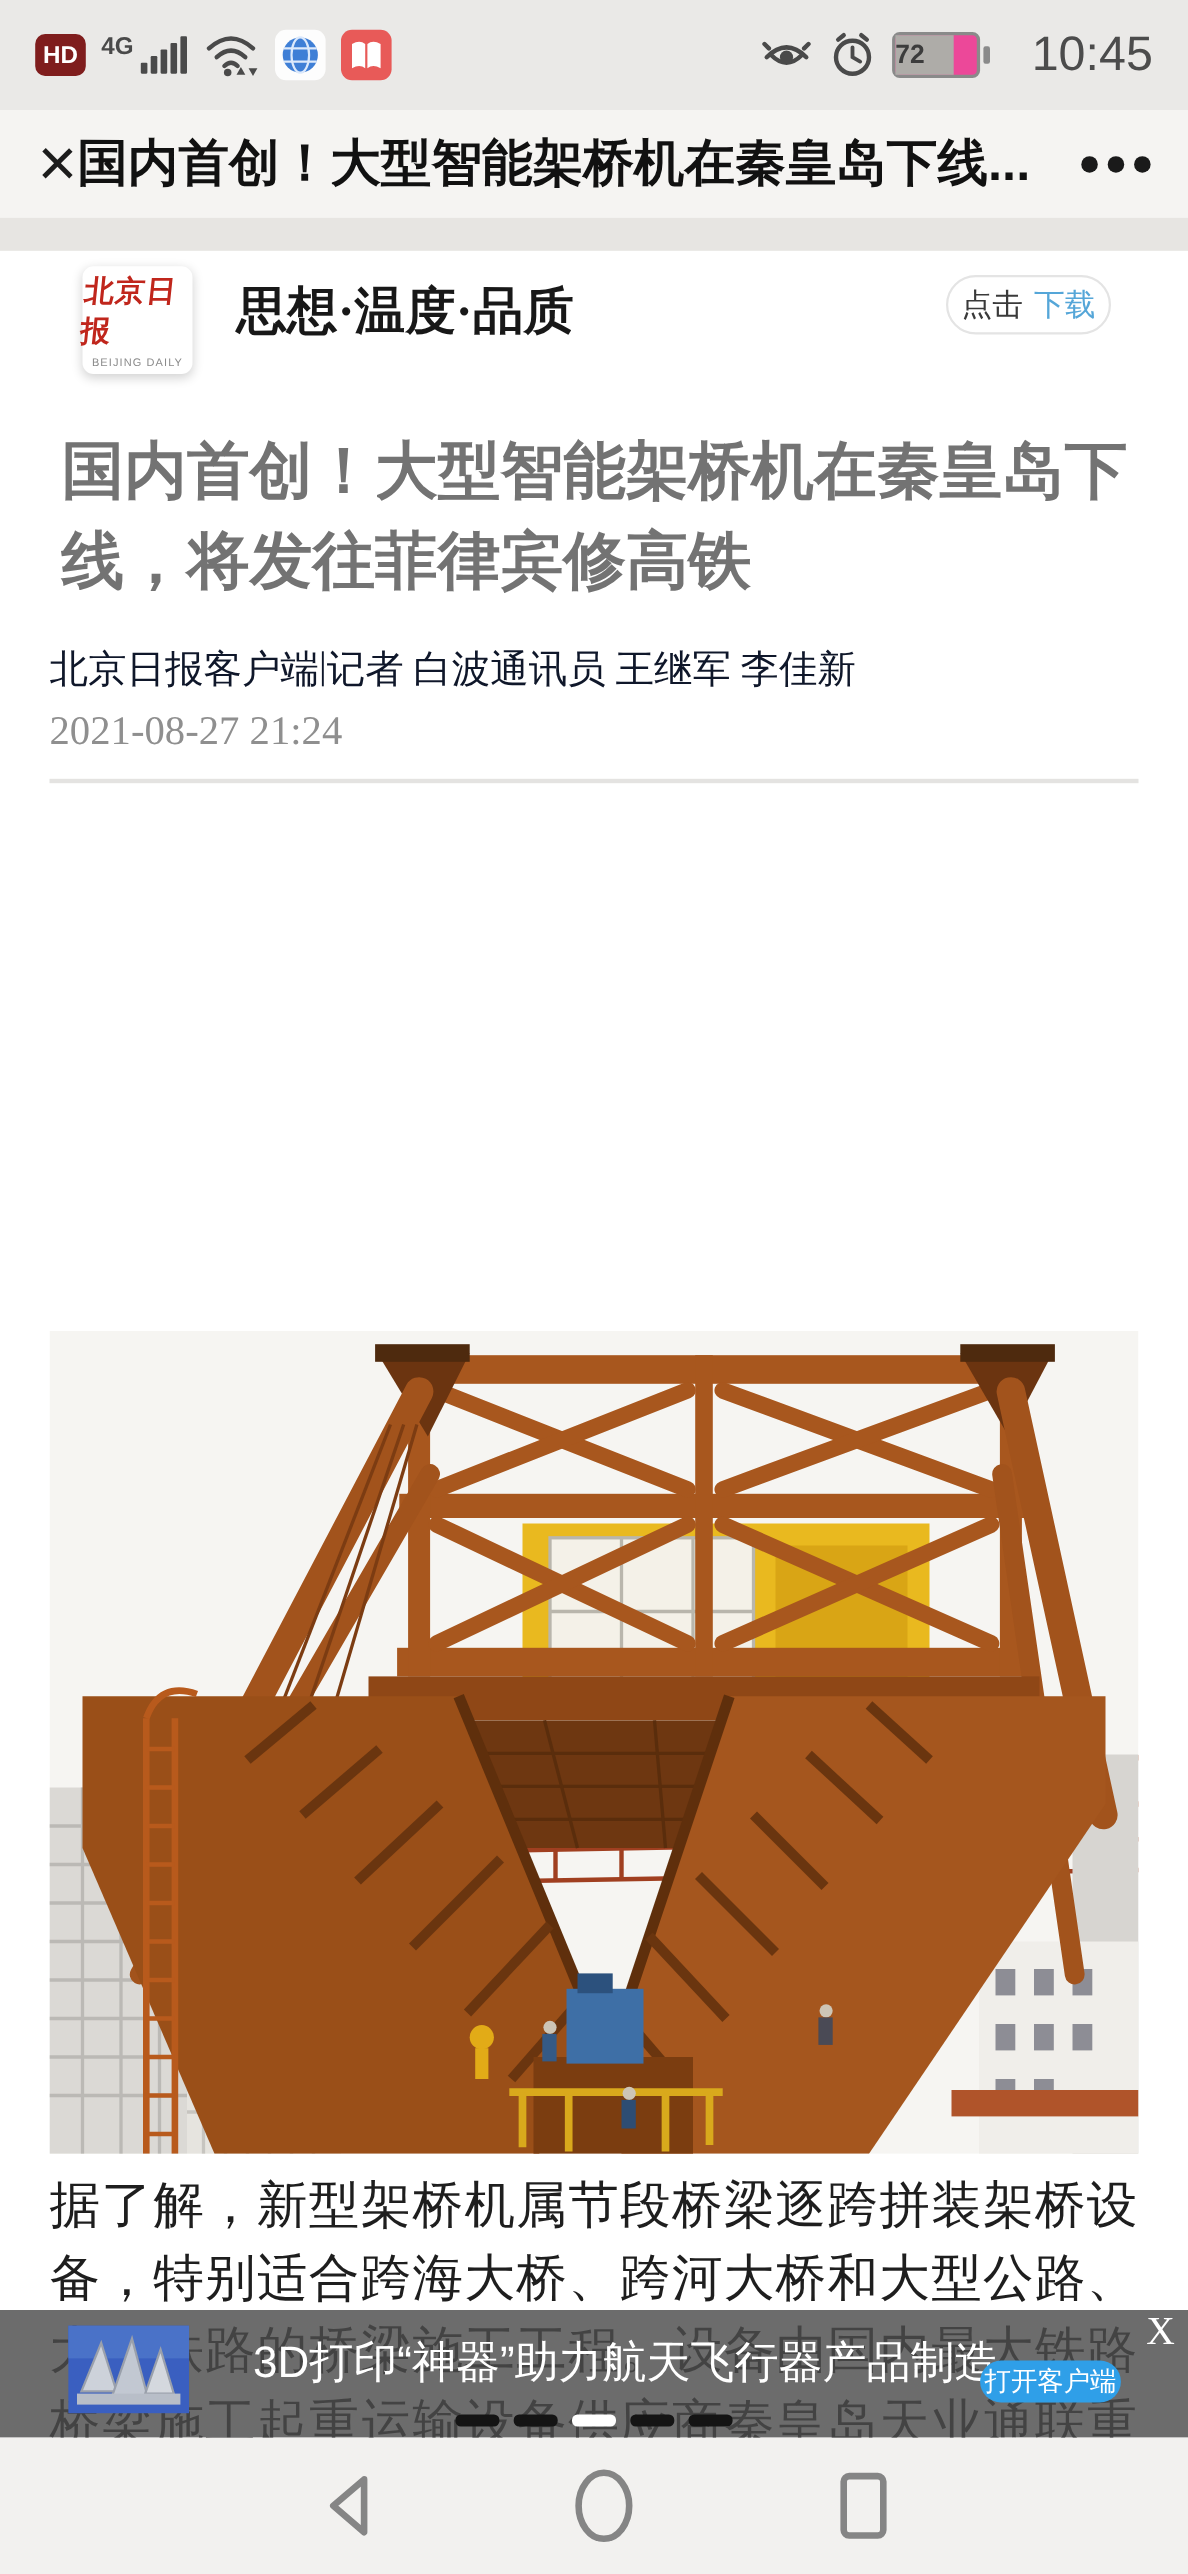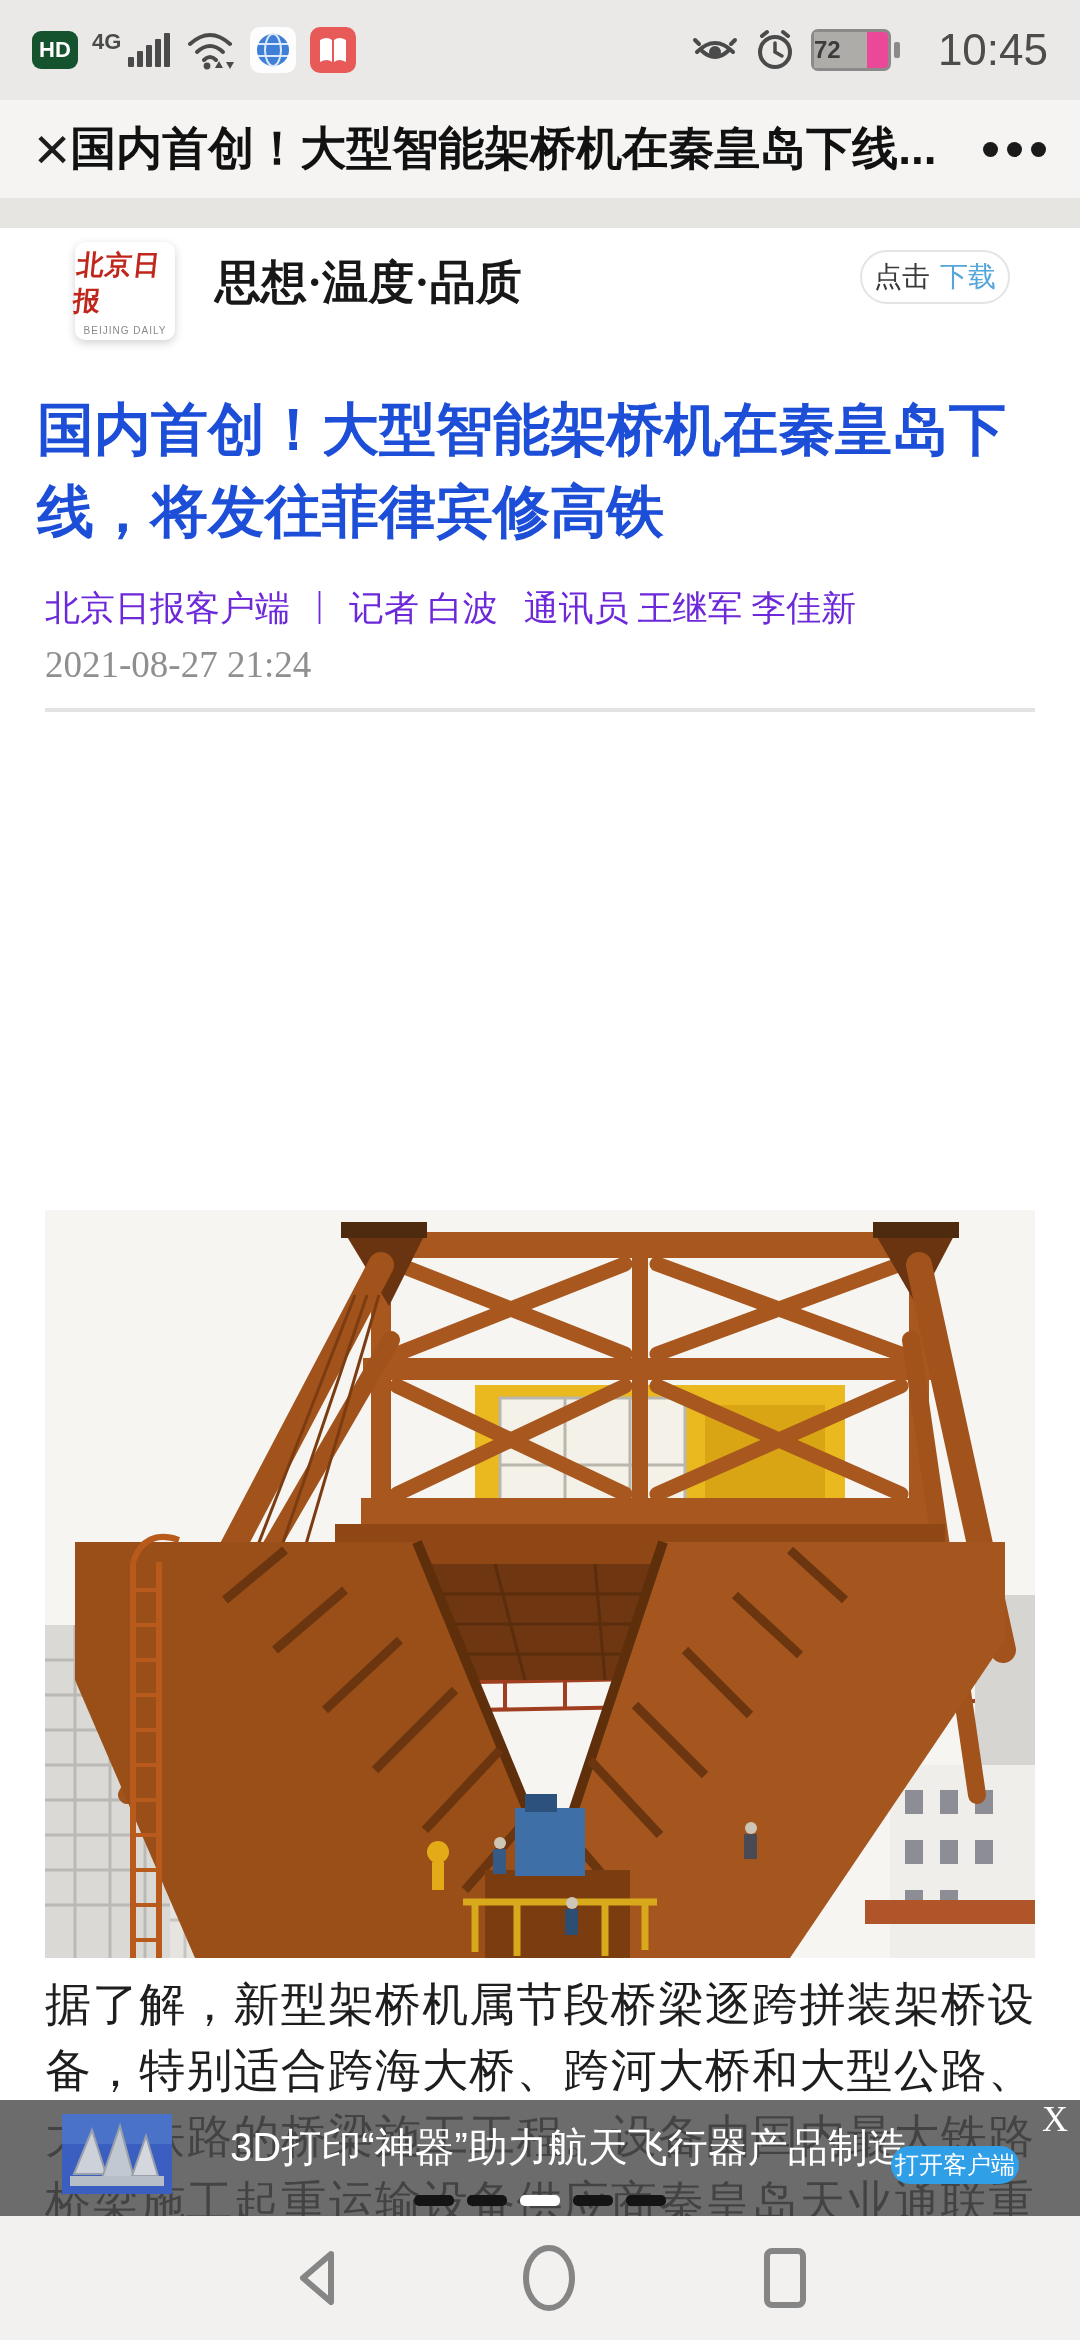--- a/index.html
+++ b/index.html
@@ -2,21 +2,21 @@
 <html><head>
 <meta charset="utf-8">
 <style>
   html,body{margin:0;padding:0;background:#555;}
   .screen{position:relative;width:1080px;height:2340px;background:#ffffff;overflow:hidden;
           font-family:"Liberation Sans","DejaVu Sans",sans-serif;}
   
   .status-bar{position:absolute;top:0;left:0;width:1080px;height:100px;background:#eae9e7;
               display:flex;align-items:center;justify-content:space-between;padding:0 32px;box-sizing:border-box;}
   .sb-left,.sb-right{display:flex;align-items:center;gap:14px;}
-  .hd-badge{width:46px;height:38px;background:#14532d;color:#fff;border-radius:9px;
+  .hd-badge{width:46px;height:38px;background:#7f1d1d;color:#fff;border-radius:9px;
             display:flex;align-items:center;justify-content:center;font-size:22px;font-weight:bold;}
   .net{display:flex;align-items:flex-end;gap:3px;}
   .net-label{font-size:22px;font-weight:bold;color:#4a4a4a;margin-right:4px;transform:translateY(-12px);}
   .bar{width:6px;background:#4a4a4a;border-radius:1px;}
   .app-tile{width:46px;height:46px;border-radius:10px;display:flex;align-items:center;justify-content:center;}
   .app-tile.white{background:#fdfdfd;}
   .app-tile.red{background:#e85a58;}
   .battery{position:relative;width:74px;height:36px;border:3px solid #8a8a8a;border-radius:7px;
            display:flex;align-items:center;justify-content:flex-start;background:#ec4899;font-weight:bold;}
   .battery-fill{position:absolute;left:0;top:0;bottom:0;width:72%;background:#aeaca8;}
@@ -38,24 +38,24 @@
   .logo-cn{font-family:"Liberation Serif","DejaVu Serif",serif;font-size:27px;font-weight:bold;color:#c0261c;
            transform:skewX(-6deg);letter-spacing:1px;}
   .logo-en{font-size:10px;color:#8a8a8a;letter-spacing:1px;margin-top:6px;}
   .tagline{position:absolute;left:215px;top:252px;font-size:46px;font-weight:bold;color:#181818;
            font-family:"Liberation Serif","DejaVu Serif",serif;}
   .download-pill{position:absolute;left:860px;top:250px;width:146px;height:50px;border:2px solid #e4e4e4;
                  border-radius:27px;background:#fff;display:flex;align-items:center;justify-content:center;gap:10px;}
   .dl-prefix{font-size:28px;color:#3a3a3a;}
   .dl-action{font-size:28px;color:#55a6d8;}
   
-  .art-title{position:absolute;left:37px;top:388px;width:990px;font-size:57px;line-height:82px;font-weight:600;
-             color:#1d4ed8;font-family:Liberation Sans, sans-serif;}
-  .byline{position:absolute;left:45px;top:585px;width:990px;font-size:35px;color:#6d28d9;
-          font-family:"Liberation Serif","DejaVu Serif",serif;display:flex;gap:26px;white-space:nowrap;}
+  .art-title{position:absolute;left:56px;top:388px;width:990px;font-size:57px;line-height:82px;font-weight:600;
+             color:#737373;font-family:Liberation Serif, serif;}
+  .byline{position:absolute;left:45px;top:585px;width:990px;font-size:35px;color:#0f172a;
+          font-family:"Liberation Serif","DejaVu Serif",serif;display:flex;white-space:nowrap;}
   .date{position:absolute;left:45px;top:643px;font-size:37px;color:#8f8f8f;
         font-family:"Liberation Serif","DejaVu Serif",serif;}
   .divider{position:absolute;left:45px;top:708px;width:990px;height:4px;background:#e4e3e1;}
   .para{position:absolute;left:45px;width:990px;font-size:46px;line-height:66px;color:#1e1e1e;
         font-family:"Liberation Serif","DejaVu Serif",serif;text-align:justify;letter-spacing:1px;}
   .para1{top:747px;}
   .para2{top:1972px;}
   .photo{position:absolute;left:45px;top:1210px;width:990px;height:748px;}
   
   .ad-banner{position:absolute;left:0;top:2100px;width:1080px;height:116px;background:rgba(76,76,76,0.82);}

